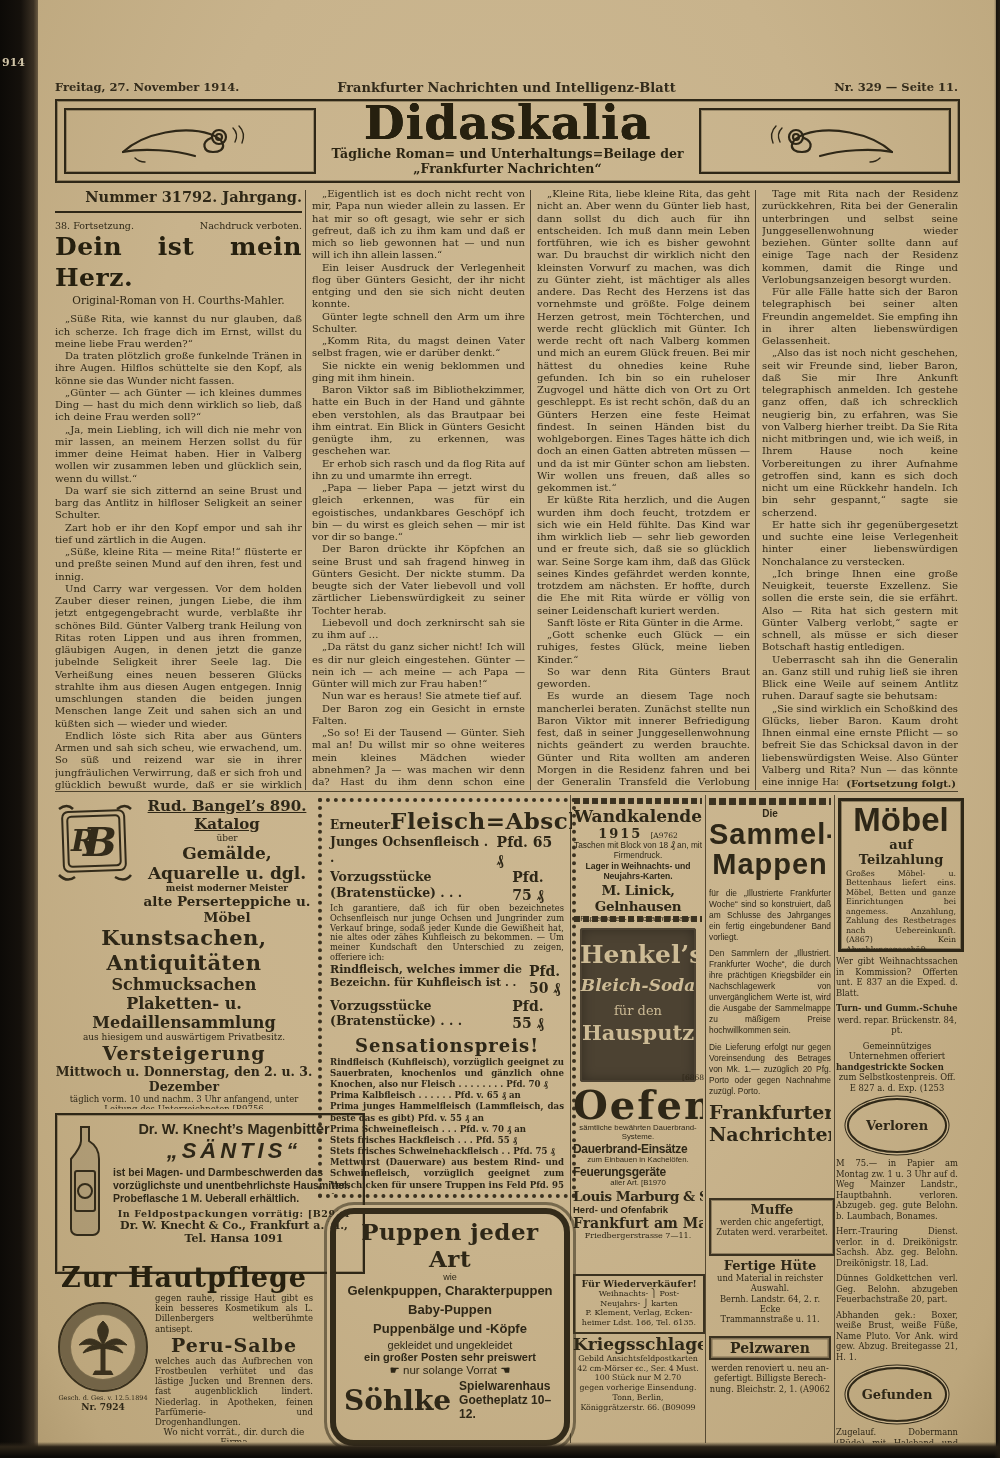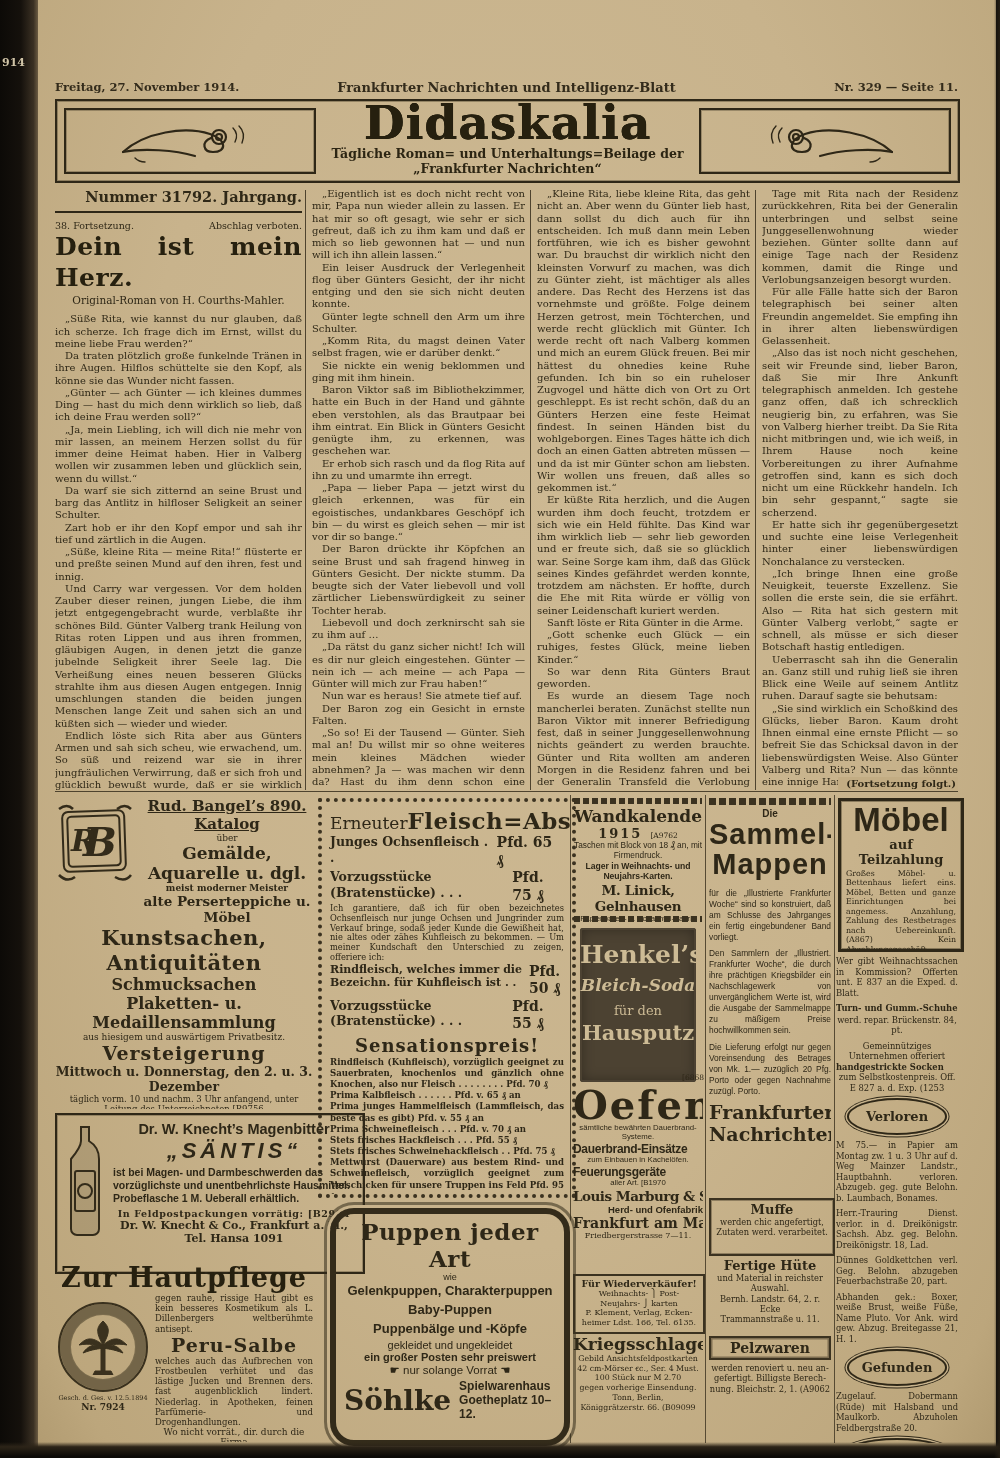--- a/index.html
+++ b/index.html
@@ -81,21 +81,21 @@
              box-shadow:inset 0 0 0 10px rgba(58,49,30,.12), inset 0 0 0 11px rgba(58,49,30,.5);position:relative;}
   .seal-ring svg{position:absolute;left:50%;top:50%;transform:translate(-50%,-50%);}
   .seal-sub{font-size:6.5px;margin-top:2px;}
   .seal-nr{font-size:9px;font-weight:bold;}
   .haut-right{margin-left:100px;}
   .peru{font-size:19px;font-weight:bold;text-align:center;letter-spacing:1px;margin:1px 0;}
 
   
   .fleisch{border:4px dotted #3b3220;padding:5px 8px;}
   .fl-head{display:flex;align-items:baseline;justify-content:space-between;}
-  .fl-head .a{font-size:17px;font-weight:normal;}
+  .fl-head .a{font-size:12px;font-weight:bold;}
   .fl-head .b2{font-size:23px;font-weight:bold;letter-spacing:.5px;}
   .price{font-size:12.5px;font-weight:bold;display:flex;justify-content:space-between;line-height:1.25;}
   .price .v{font-size:14px;}
   .fl-note{font-size:8.3px;line-height:1.18;text-align:justify;margin:2px 0;}
   .sensa{font-size:18px;font-weight:bold;text-align:center;letter-spacing:1px;margin:2px 0 1px;}
   .fl-lines p{font-size:8.6px;line-height:1.3;font-weight:bold;text-align:justify;margin:0;}
 
   
   .puppen{border:6px solid #332b1a;border-radius:24px;padding:4px 8px;text-align:center;
           box-shadow:0 0 0 3px #c8b38c,0 0 0 6px rgba(51,43,26,.55);}
@@ -129,21 +129,21 @@
   .hk2{font-size:17px;font-weight:bold;font-style:italic;margin-top:6px;}
   .hk3{font-size:13px;margin-top:8px;}
   .hk4{font-size:21px;font-weight:bold;margin-top:2px;}
   .hk-code{position:absolute;font-size:7.5px;}
 
   
   .oef-t{font-size:40px;font-weight:bold;text-align:center;line-height:.95;letter-spacing:2px;}
   .oef-s{font-size:7.8px;text-align:center;line-height:1.15;font-family:"Liberation Sans",sans-serif;}
   .oef-b{font-size:12px;font-weight:bold;text-align:left;font-family:"Liberation Sans",sans-serif;letter-spacing:-.3px;}
   .oef-c{font-size:13.5px;font-weight:bold;text-align:center;letter-spacing:-.5px;white-space:nowrap;}
-  .oef-d{font-size:9.5px;font-weight:bold;text-align:right;font-family:"Liberation Sans",sans-serif;}
+  .oef-d{font-size:9.5px;font-weight:bold;text-align:left;font-family:"Liberation Sans",sans-serif;}
   .oef-e{font-size:14px;font-weight:bold;text-align:center;white-space:nowrap;}
   .oef-f{font-size:8px;text-align:center;}
   .klement{border:2px solid #3b3220;padding:2px 3px;text-align:center;}
   .kl-t{font-size:9.5px;font-weight:bold;}
   .kl-l{font-size:8px;line-height:1.2;}
 
   
   .kr-t{font-size:17px;font-weight:bold;text-align:center;}
   .kr-l{font-size:7.8px;text-align:center;line-height:1.25;}
 
@@ -164,21 +164,21 @@
   .pelz-head{border:2.5px solid #3b3220;box-shadow:inset 0 0 0 1.5px rgba(59,50,32,.5);
              font-size:14px;font-weight:bold;text-align:center;padding:2px 0;}
 
   
   .moebel{border:3px solid #2e2717;box-shadow:inset 0 0 0 1px rgba(46,39,23,.4);padding:2px 5px;text-align:center;}
   .mo-t{font-size:33px;font-weight:bold;line-height:1;font-family:"Liberation Sans",sans-serif;}
   .mo-s{font-size:13px;font-weight:bold;margin:1px 0 2px;}
   .mo-p{font-size:7.9px;line-height:1.2;text-align:justify;}
   .cls p{font-size:8.4px;line-height:1.25;text-align:justify;margin:0 0 5px;}
   .badge{display:block;width:96px;margin:4px auto 5px;text-align:center;font-size:13px;font-weight:bold;
-         border:2px solid #2e2717;border-radius:50%;padding:9px 0;box-shadow:0 0 0 1.5px #c8b38c,0 0 0 2.5px #2e2717;}
+         border:2px solid #2e2717;border-radius:50%;padding:18px 0;box-shadow:0 0 0 1.5px #c8b38c,0 0 0 2.5px #2e2717;}
   .cl-b{font-size:11px;font-weight:bold;text-align:center;margin:0 0 1px !important;}
   .cl-c{font-size:12px;font-weight:bold;text-align:center;margin:0 !important;}
 </style>
 </head>
 <body>
 
 <div id="page">
   <div class="paper"></div>
   <div class="edge-left"></div>
   <div class="edge-num">914</div>
@@ -224,21 +224,21 @@
   <div class="vrule" style="left:530px"></div>
   <div class="vrule" style="left:755px"></div>
 
   <div class="ncol" style="left:55px;width:247px;">
     <div class="issue-row">
       <span>Nummer 317</span>
       <span>92. Jahrgang.</span>
     </div>
     <div class="fort-row">
       <span>38. Fortsetzung.</span>
-      <span>Abschlag verboten.</span>
+      <span>Nachdruck verboten.</span>
     </div>
     <p class="novel-title">Dein ist mein Herz.</p>
     <div class="novel-byline">Original-Roman von H. Courths-Mahler.</div>
     <div>
         <p>„Süße Rita, wie kannst du nur glauben, daß ich scherze. Ich frage dich im Ernst, willst du meine liebe Frau werden?“</p>
         <p>Da traten plötzlich große funkelnde Tränen in ihre Augen. Hilflos schüttelte sie den Kopf, als könne sie das Wunder nicht fassen.</p>
         <p>„Günter — ach Günter — ich kleines dummes Ding — hast du mich denn wirklich so lieb, daß ich deine Frau werden soll?“</p>
         <p>„Ja, mein Liebling, ich will dich nie mehr von mir lassen, an meinem Herzen sollst du für immer deine Heimat haben. Hier in Valberg wollen wir zusammen leben und glücklich sein, wenn du willst.“</p>
         <p>Da warf sie sich zitternd an seine Brust und barg das Antlitz in hilfloser Seligkeit an seiner Schulter.</p>
         <p>Zart hob er ihr den Kopf empor und sah ihr tief und zärtlich in die Augen.</p>

